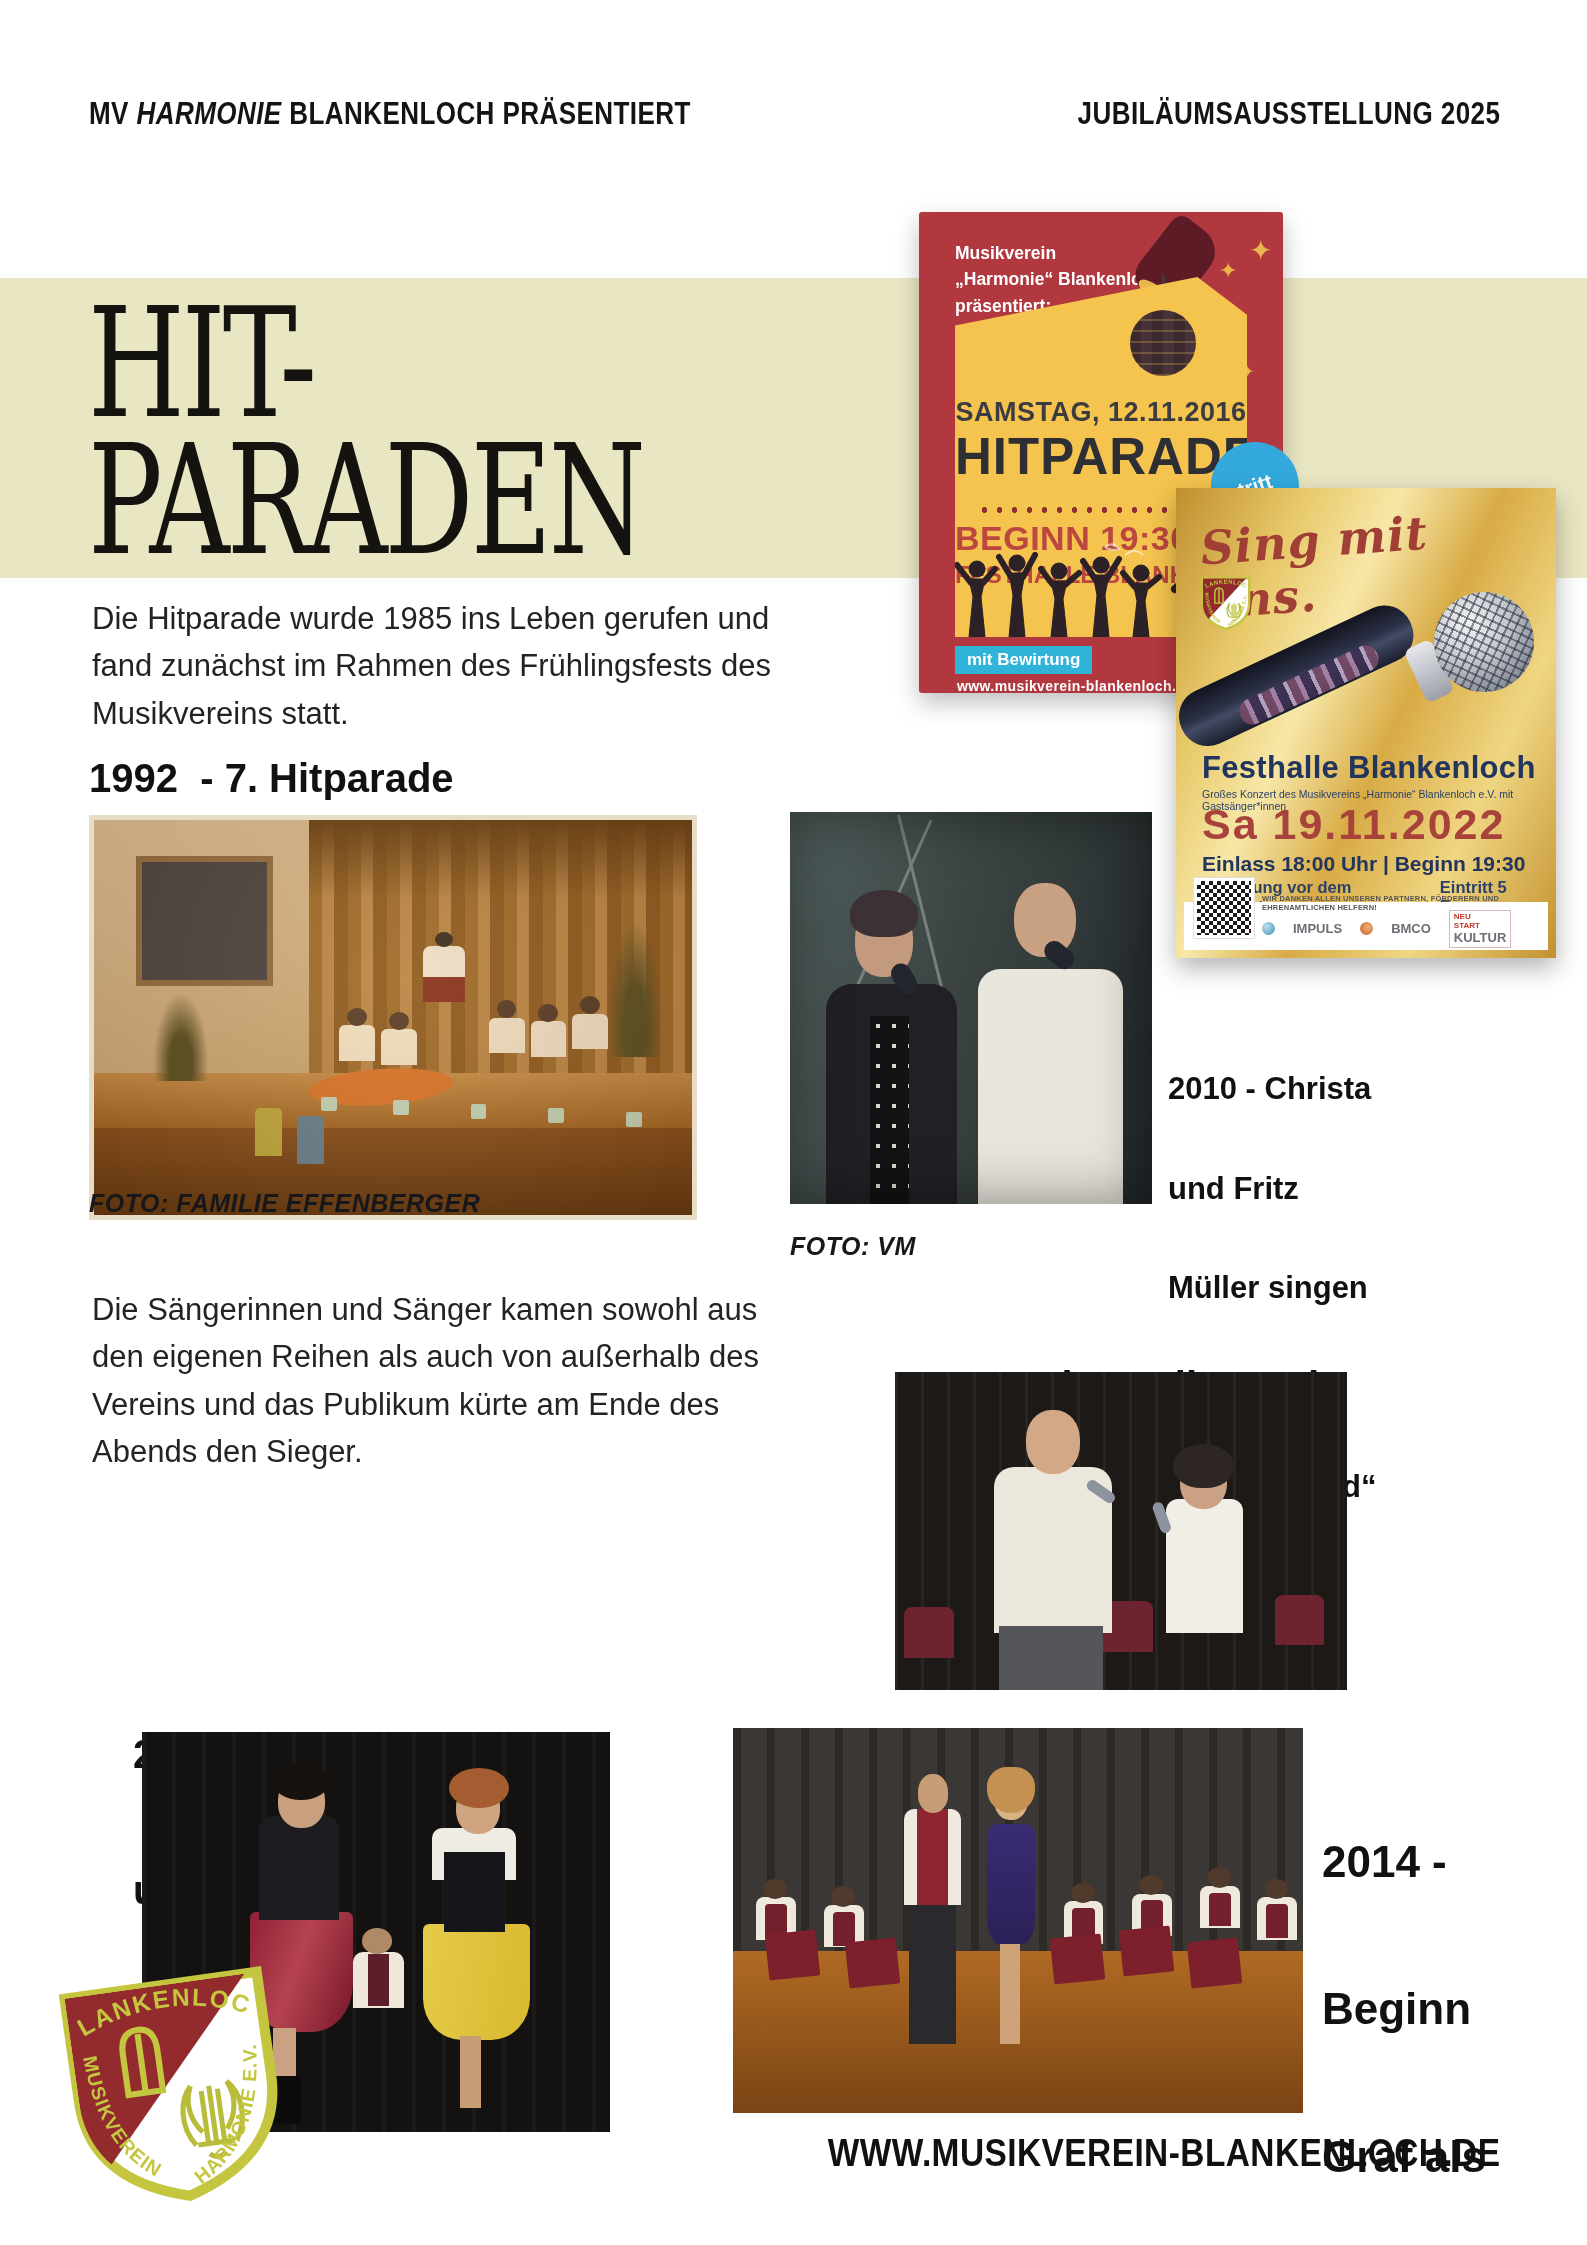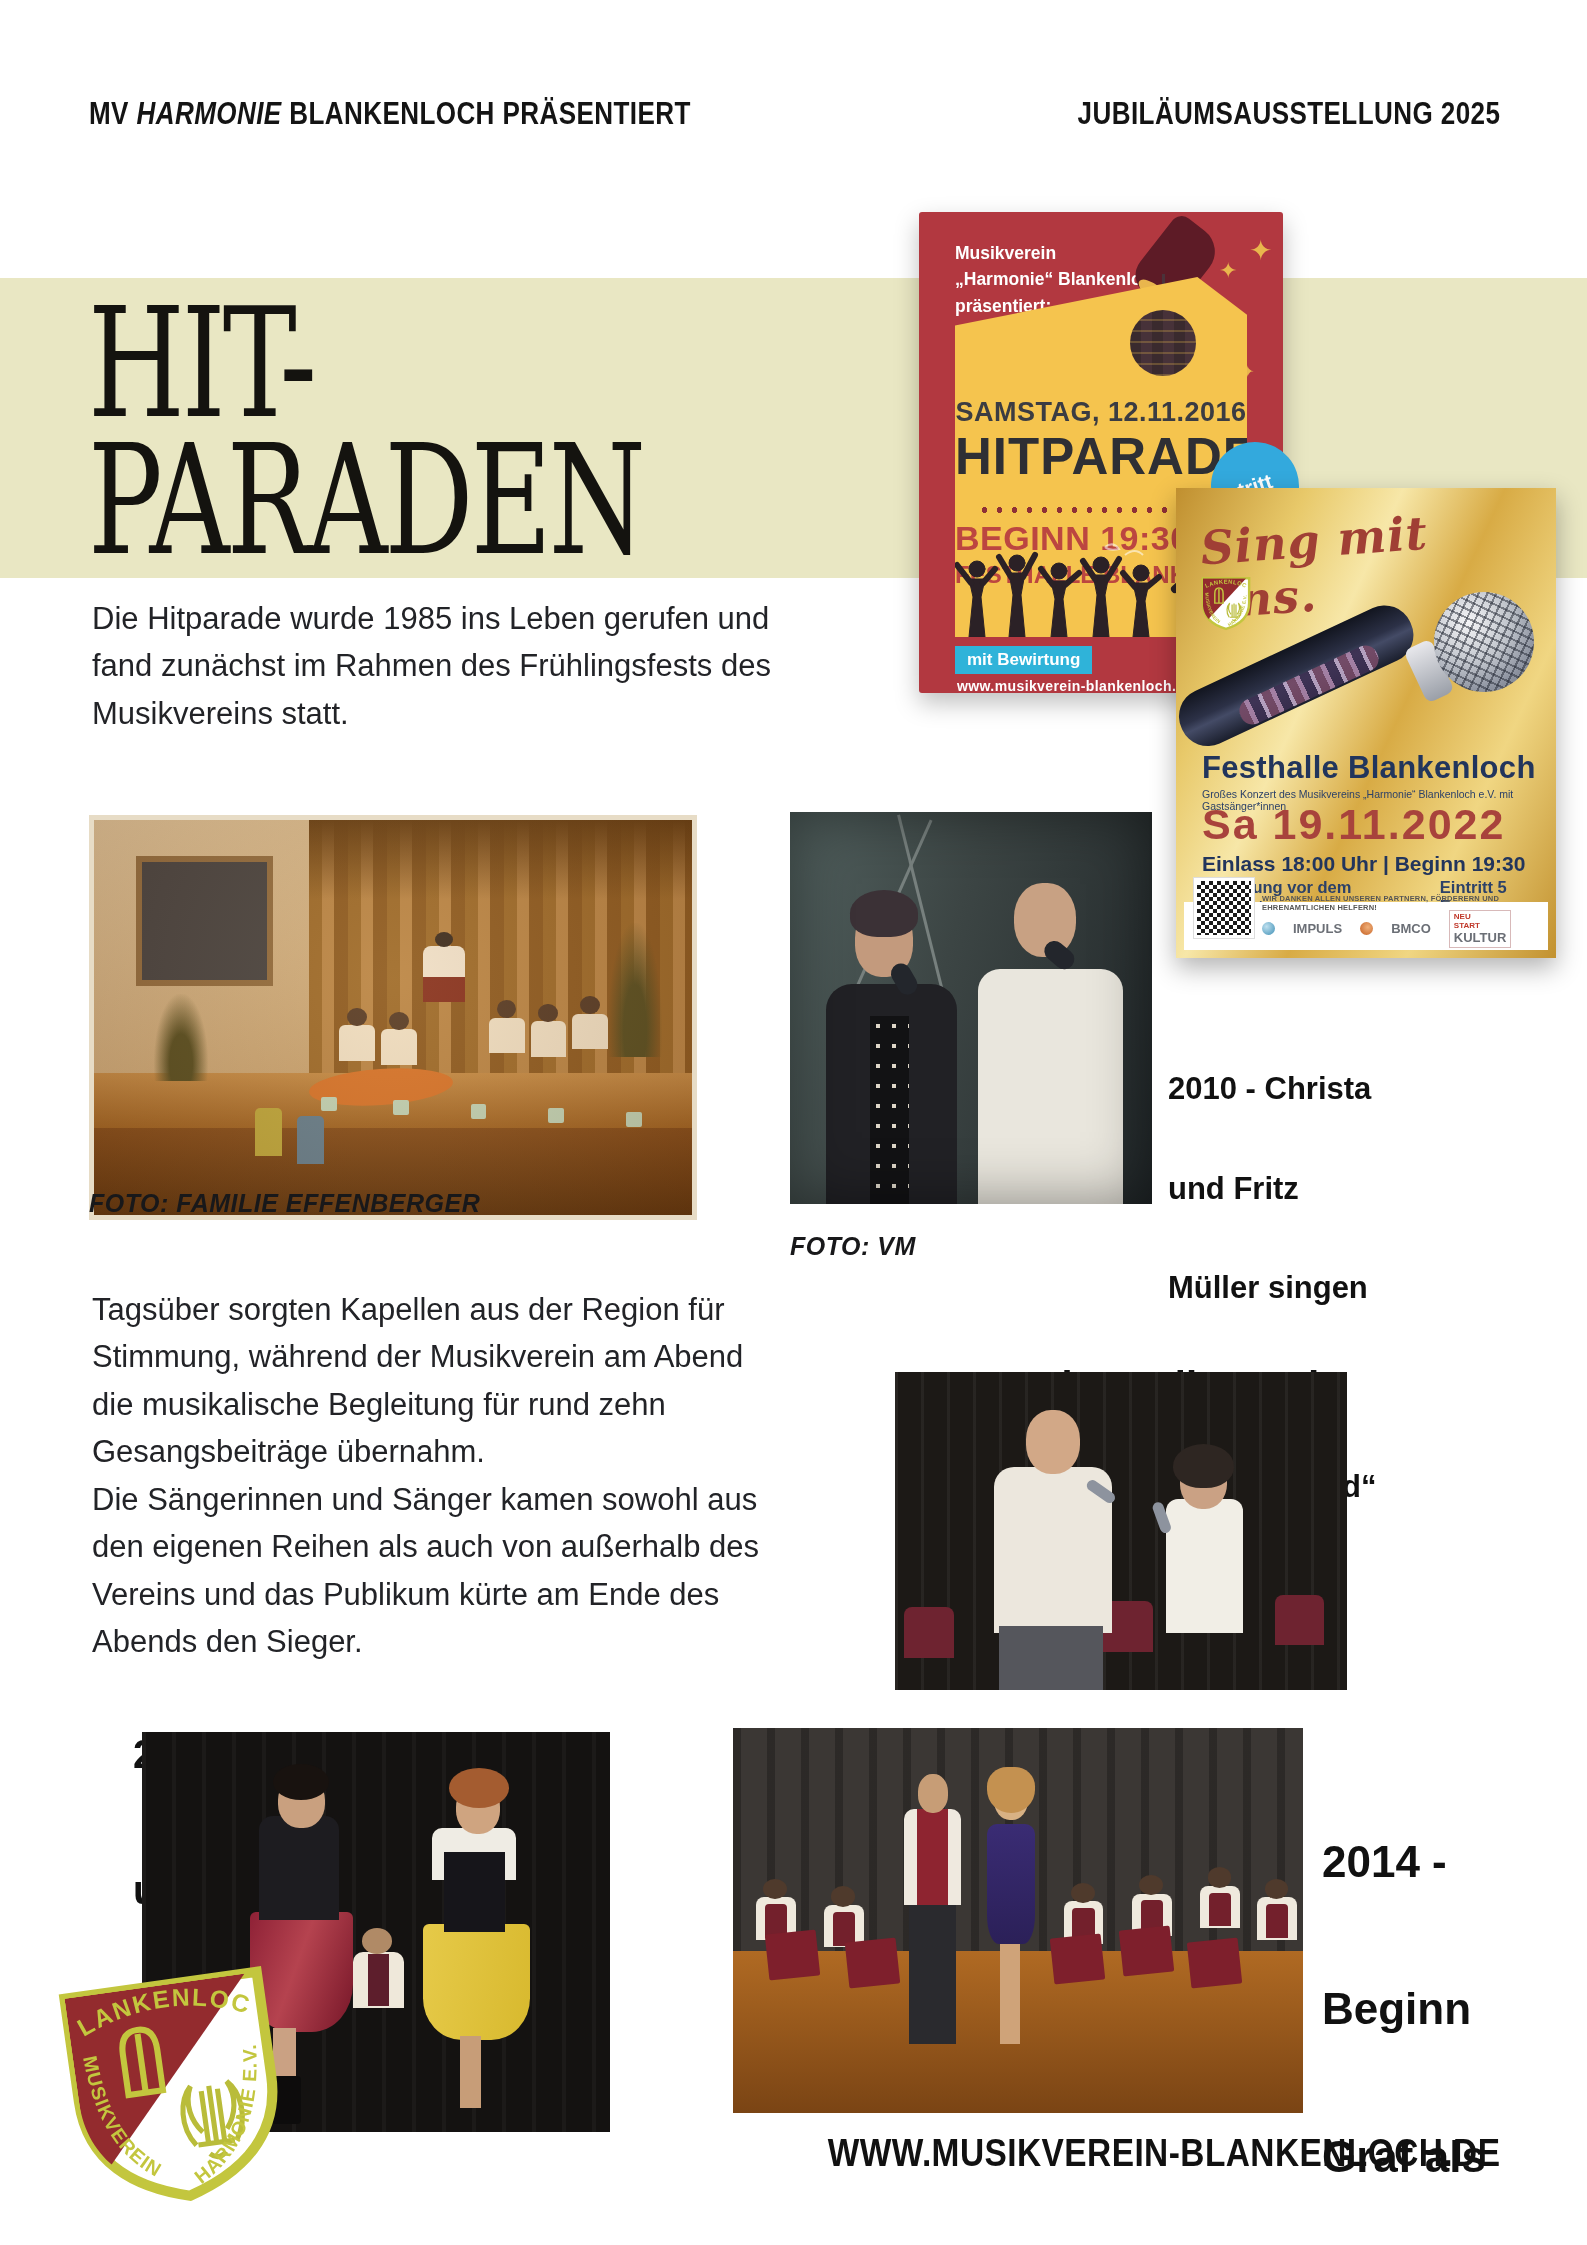--- a/index.html
+++ b/index.html
@@ -197,20 +197,21 @@
 <div class="page">
 
   <div class="hdr hdr-l"><span>MV</span><span class="it">HARMONIE</span><span>BLANKENLOCH PRÄSENTIERT</span></div>
   <div class="hdr hdr-r">JUBILÄUMSAUSSTELLUNG 2025</div>
 
   <div class="band"></div>
   <div class="big-title"><div>HIT-</div><div>PARADEN</div></div>
 
   <div class="abs body-text intro">Die Hitparade wurde 1985 ins Leben gerufen und fand zunächst im Rahmen des Frühlingsfests des Musikvereins statt.</div>
 
+  <div class="abs h-sec h1992">1992  - 7. Hitparade</div>
 
   <div class="photo ph1992">
     <div class="wall"></div>
     <div class="window"></div>
     <div class="curtain"></div>
     <div class="curtain-shade"></div>
     <div class="stagefloor"></div>
     <div class="stagefront"></div>
     <div class="plant" style="left:10%;top:44%;"></div>
     <div class="plant" style="left:86%;top:26%;height:34%;"></div>
@@ -249,21 +250,20 @@
 
   <div class="abs h-sec h2010">
     <div>2010 - Christa</div>
     <div>und Fritz</div>
     <div>Müller singen</div>
     <div>Siegertitel</div>
     <div>„Kufsteinlied“</div>
   </div>
 
   <div class="abs body-text para">
-    <p>Tagsüber sorgten Kapellen aus der Region für Stimmung, während der Musikverein am Abend die musikalische Begleitung für rund zehn Gesangsbeiträge übernahm.</p>
     <p>Die Sängerinnen und Sänger kamen sowohl aus den eigenen Reihen als auch von außerhalb des Vereins und das Publikum kürte am Ende des Abends den Sieger.</p>
   </div>
 
   <div class="abs h-sec h2014a">
     <div>2014 - Fritz Müller und</div>
     <div>Enkelin Leandra</div>
   </div>
   <div class="photo ph2014a">
     <div class="vest" style="left:2%;top:74%;"></div>
     <div class="vest" style="left:46%;top:72%;"></div>

